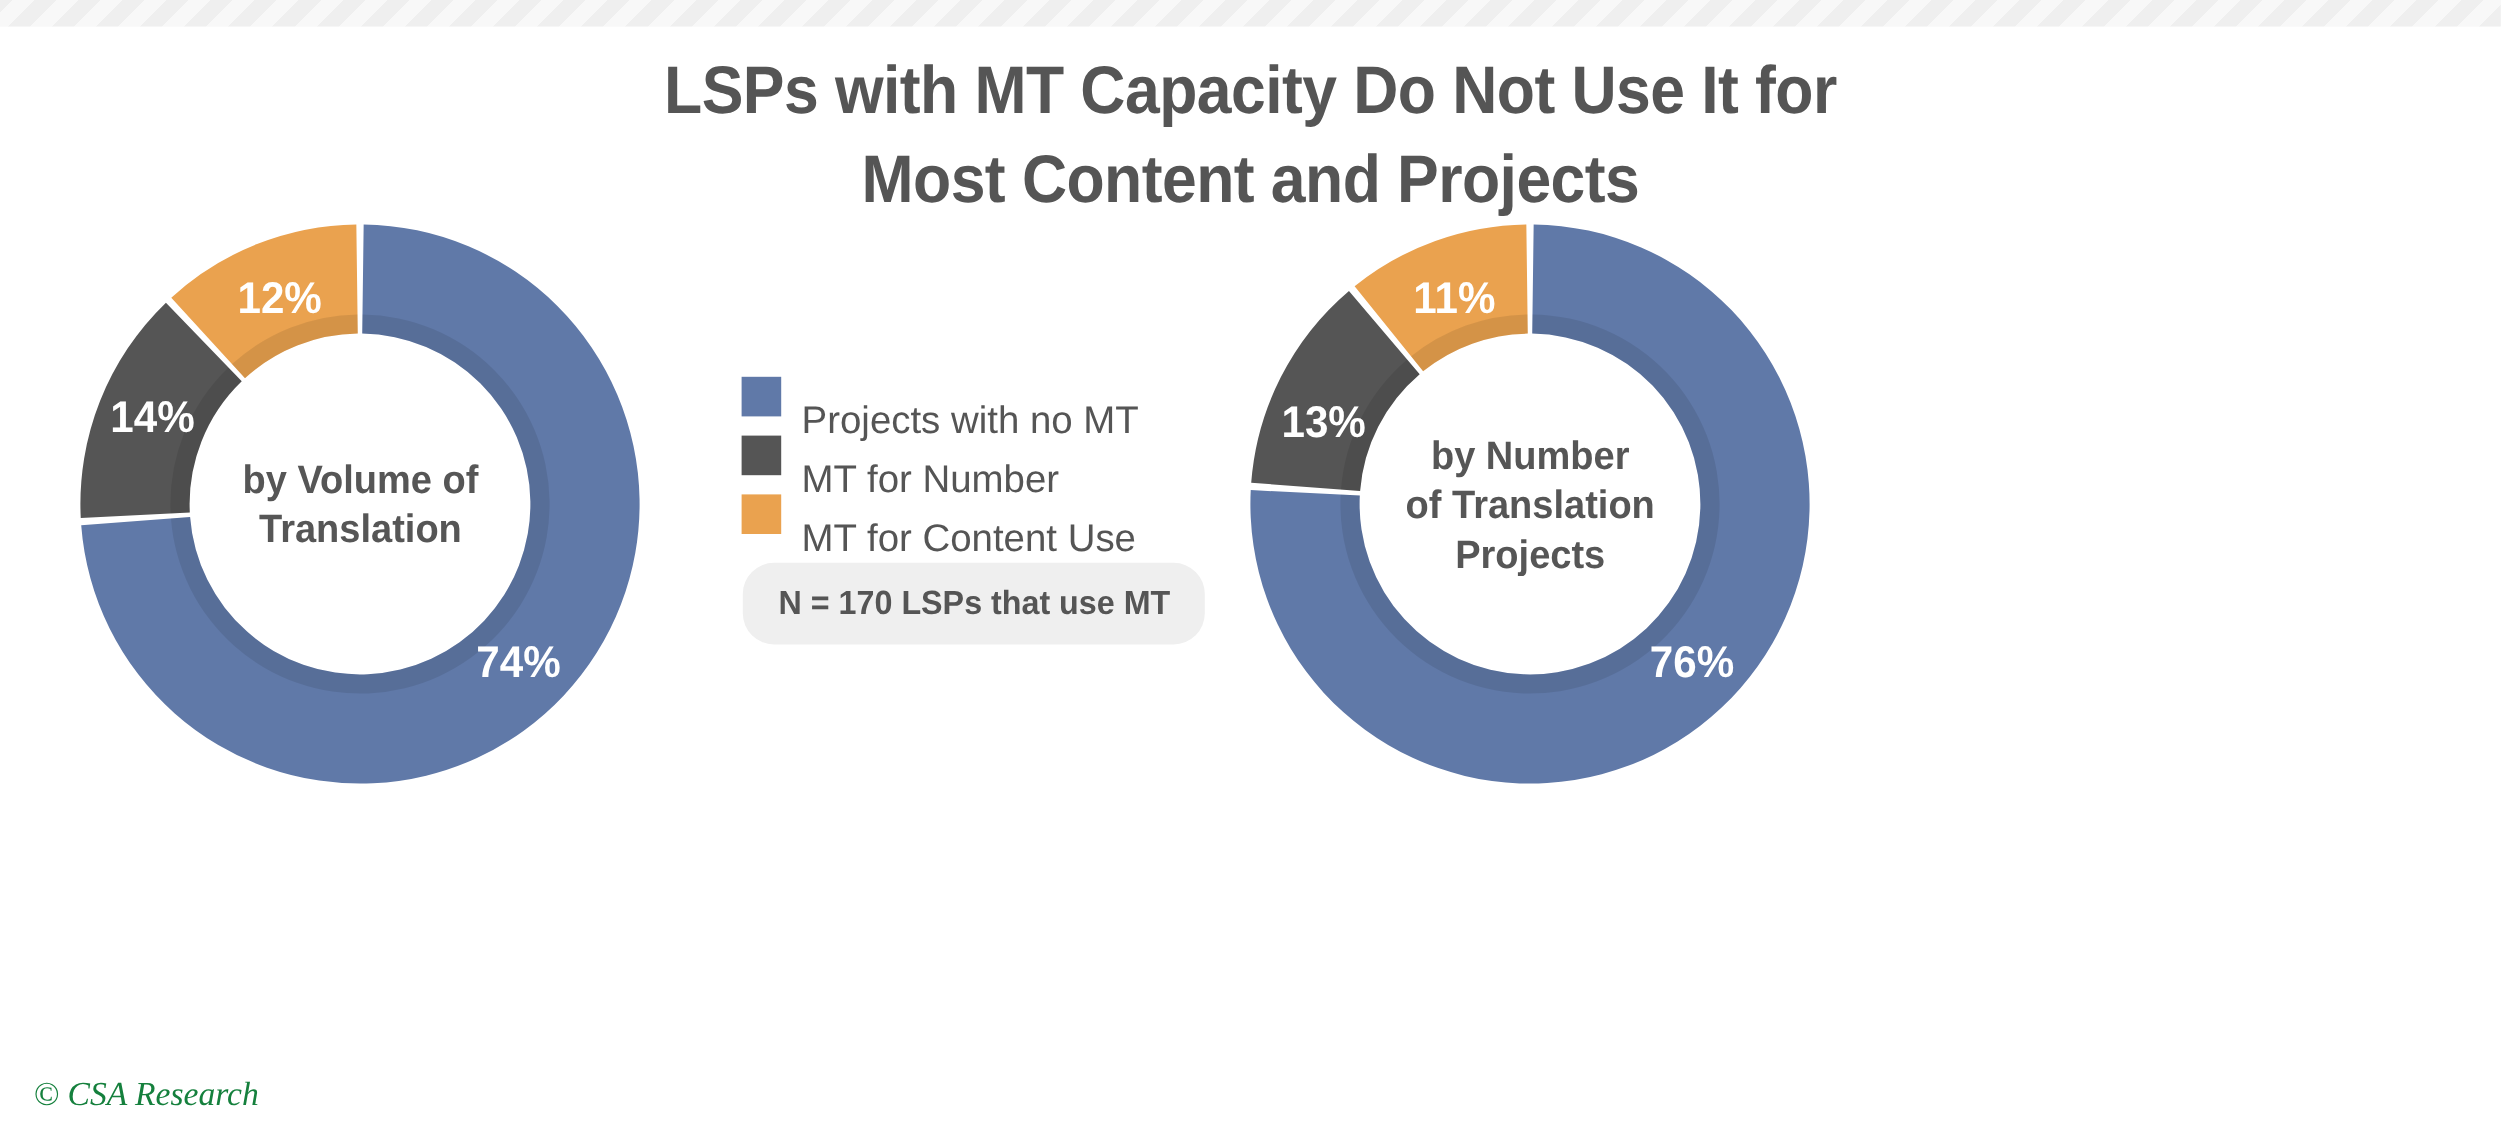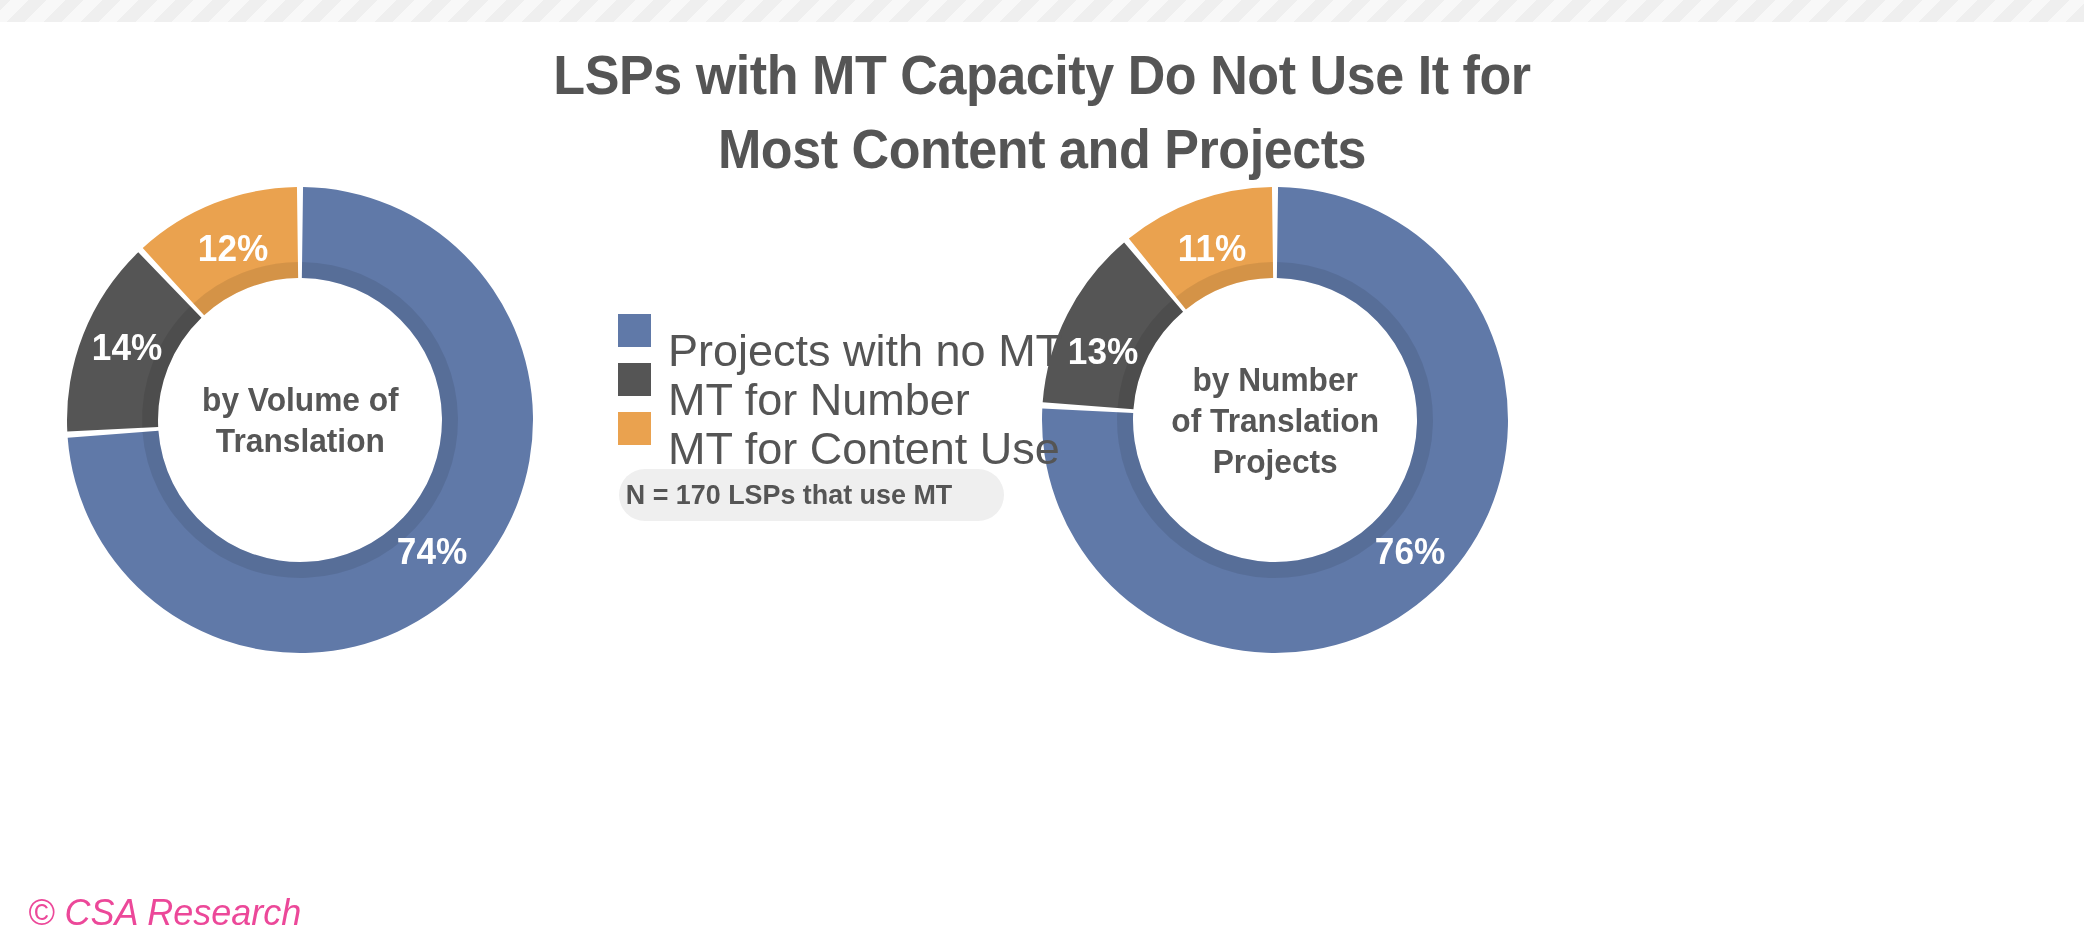--- a/index.html
+++ b/index.html
@@ -68,46 +68,47 @@
   }
   .legend-row{
     display:flex;align-items:center;
     height:49px;
   }
   .legend-swatch{
     width:33px;height:33px;flex:0 0 33px;margin-right:17px;
   }
   .legend-text{
     color:#555555;
-    font-size:45px;
+    font-size:32px;
     line-height:35px;
     white-space:nowrap;
     font-weight:normal;
     margin-top:40px;
   }
   #n-badge{
     position:absolute;left:619px;top:469px;
-    width:385px;height:52px;
+    width:385px;height:68px;
     background:#efefef;
     border-radius:26px;
-    display:flex;align-items:center;
+    display:flex;align-items:center;justify-content:center;
   }
   #n-badge .ntext{
     color:#555555;font-weight:bold;font-size:28px;line-height:28px;
     transform:scaleX(0.96);white-space:nowrap;
   }
 
   
   #copyright{
     position:absolute;left:28px;top:895px;
-    color:#ec4899;
+    color:#15803d;
     font-style:italic;
-    font-size:36px;
+    font-size:28px;
     line-height:36px;
     white-space:nowrap;
+    font-family:Liberation Serif, serif;
   }
 </style>
 </head>
 <body>
 
 <div id="top-stripe"></div>
 
 <div id="title">
   <span class="tline">LSPs with MT Capacity Do Not Use It for</span>
   <span class="tline">Most Content and Projects</span>

